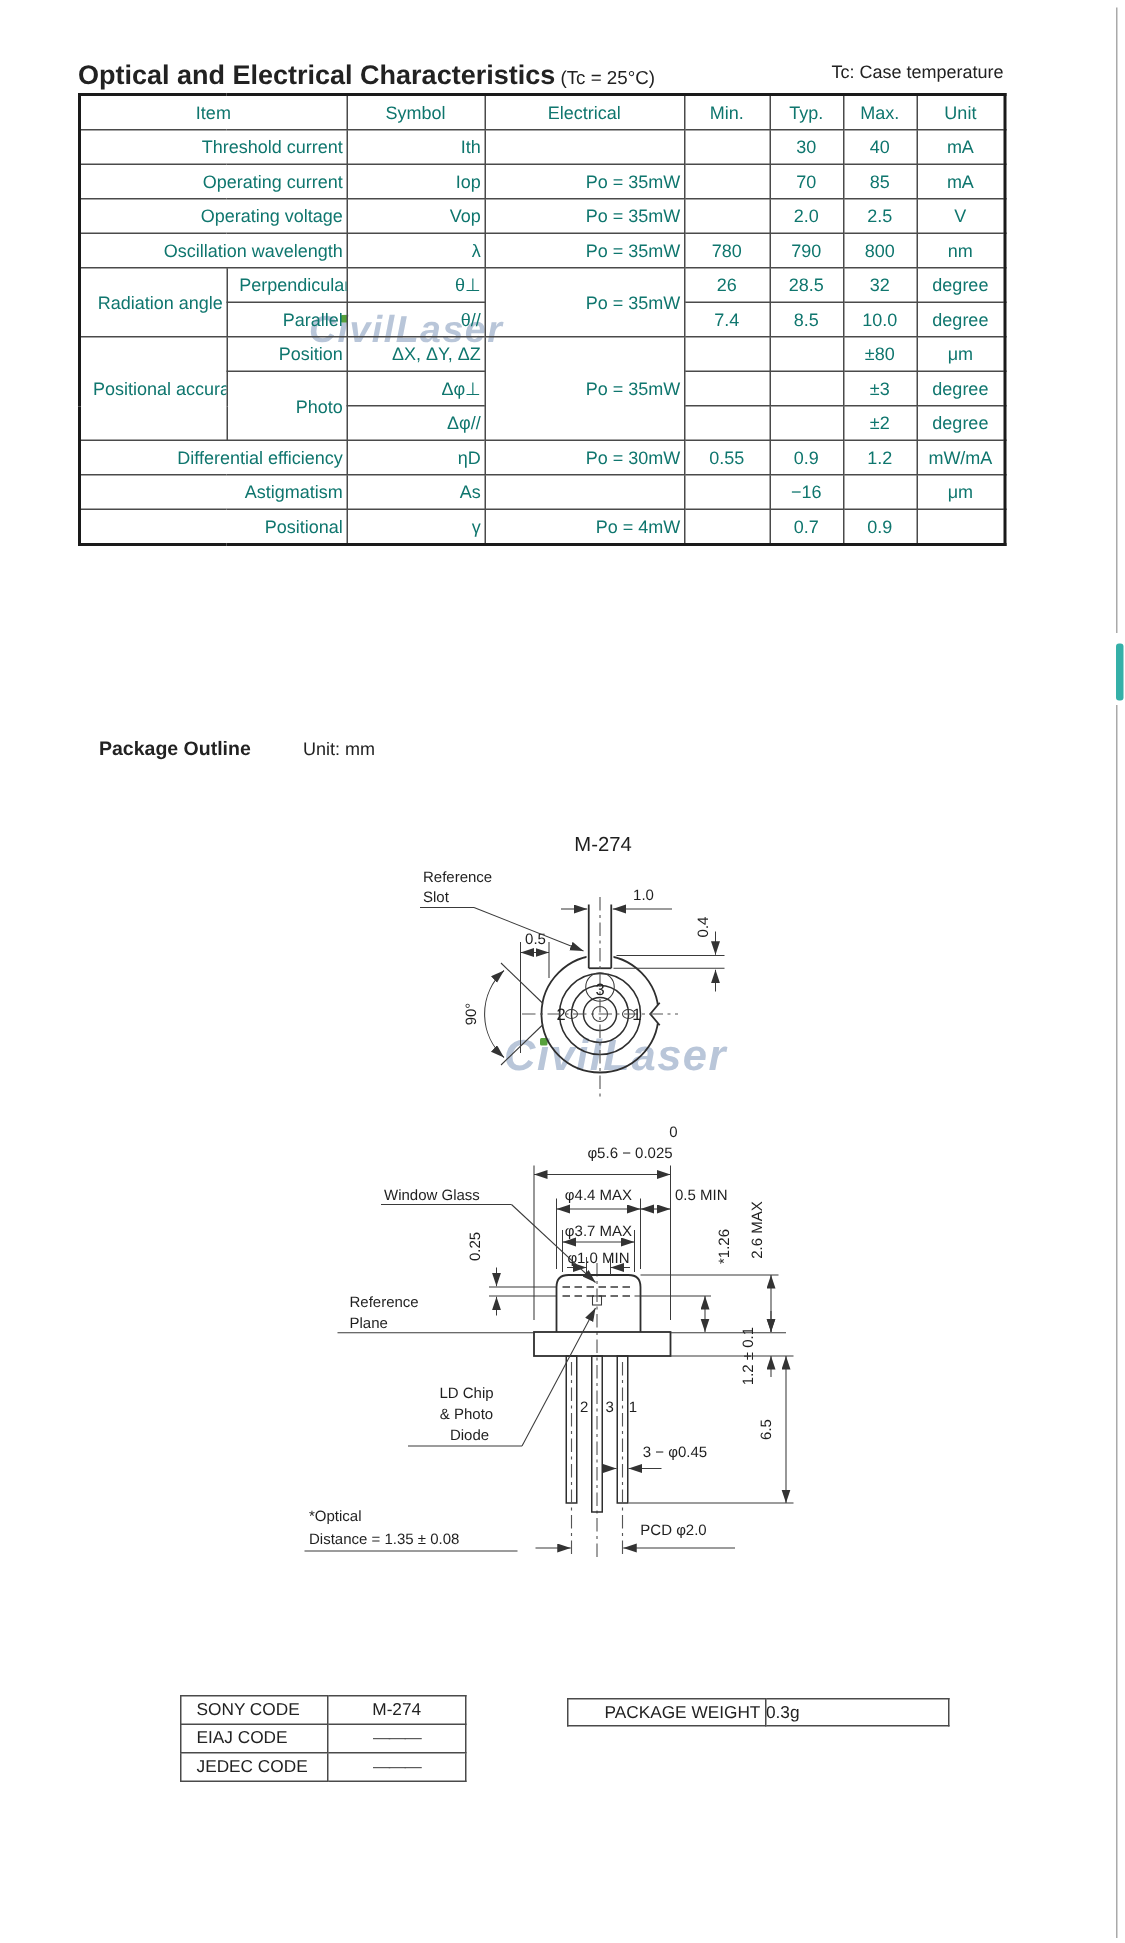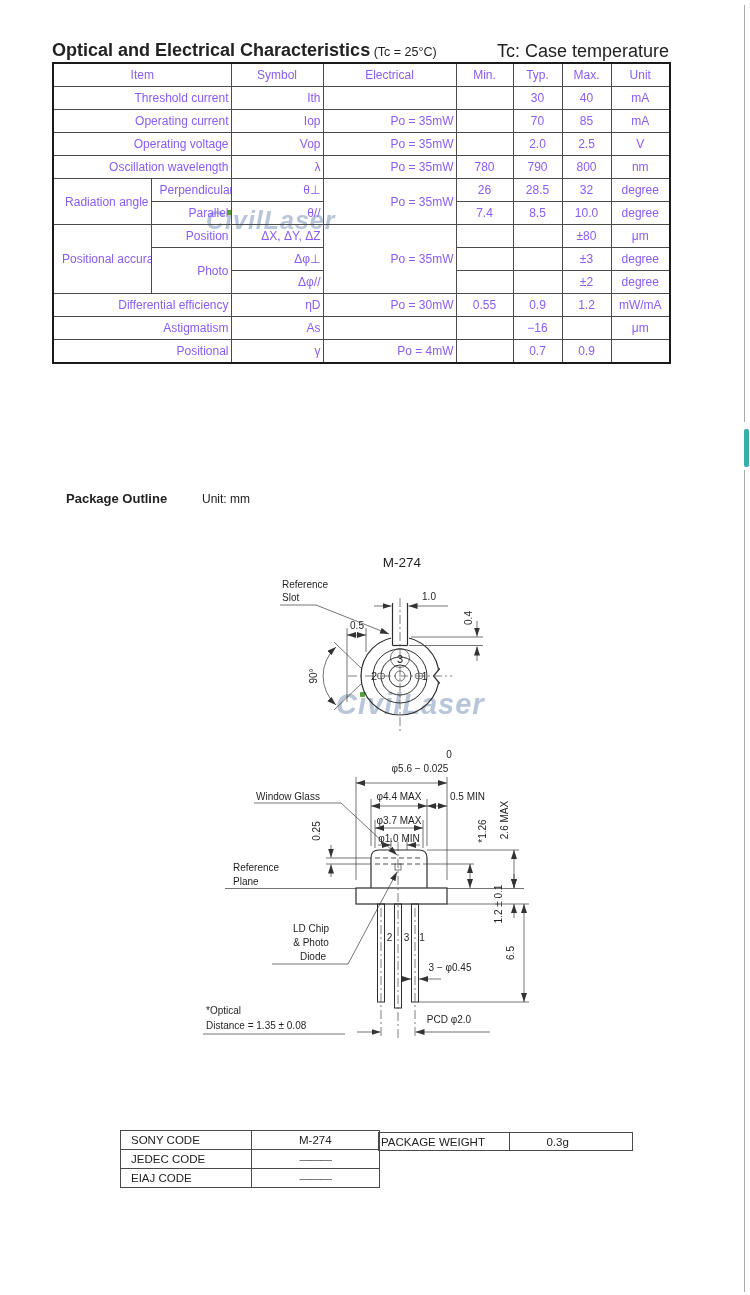--- a/index.html
+++ b/index.html
@@ -1,24 +1,24 @@
 <!DOCTYPE html>
 <html style="--watermark: #b9c6d9; --accent: #35b0a8;"><head>
 <meta charset="utf-8">
 <style>
   html,body{margin:0;padding:0}
   body{width:750px;height:1295px;background:#fff;position:relative;overflow:hidden;
        font-family:"Liberation Sans",sans-serif;color:#222}
   
   .sec1-head{position:absolute;left:52px;top:40px;width:617px;font-size:12.5px;z-index:2}
   .b{font-weight:bold;font-size:18px}
-  .note-r{position:absolute;right:0;top:1px;font-size:18px}
+  .note-r{position:absolute;right:0;top:1px;font-size:12px}
   
   table.char{position:absolute;left:52px;top:62px;width:617px;border-collapse:collapse;
-       table-layout:fixed;font-size:12px;color:#8b5cf6;z-index:1;background:transparent;
+       table-layout:fixed;font-size:12px;color:#0f766e;z-index:1;background:transparent;
        border:2px solid #1a1a1a}
   table.char td,table.char th{border:1px solid #4a4a4a;height:22px;padding:0 2px;
        font-weight:normal;vertical-align:middle;white-space:nowrap;overflow:hidden}
   .l{text-align:right;padding-left:8px !important}
   .c{text-align:center}
   
   .wm{position:absolute;font-style:italic;font-weight:bold;color:var(--watermark,#b9c6d9);
       letter-spacing:1px;z-index:0;user-select:none;line-height:1}
   .wm1{left:206px;top:208px;font-size:25px}
   .wm2{left:336px;top:690px;font-size:29px}
@@ -32,31 +32,31 @@
   svg.drawing{position:absolute;left:0;top:538px;z-index:1}
   svg text{font-size:10px;fill:#1f1f1f;font-family:"Liberation Sans",sans-serif}
   svg .t11{font-size:11px}
   svg .t13{font-size:13.5px}
   .ol{stroke:#2e2e2e;stroke-width:1.2;fill:none}
   .th{stroke:#3a3a3a;stroke-width:0.7;fill:none}
   .cl{stroke:#555;stroke-width:0.75;fill:none;stroke-dasharray:9 3 2 3}
   .wh{fill:#fff;stroke:none}
   .dash2{stroke:#3a3a3a;stroke-width:0.9;fill:none;stroke-dasharray:5 3}
   
-  table.codes{position:absolute;left:120px;top:1130px;width:260px;border-collapse:collapse;
+  table.codes{position:absolute;left:120px;top:1130px;width:191px;border-collapse:collapse;
       font-size:11.5px;border:1.5px solid #222;z-index:1}
   table.codes td{border:1px solid #4a4a4a;height:18px;padding:0}
   table.codes td.lab{padding-left:10px}
   table.codes td.val{text-align:center;color:#555}
   .dashval{color:#888;letter-spacing:-1px}
   table.weight{position:absolute;left:378px;top:1132px;width:255px;border-collapse:collapse;
       font-size:11.5px;border:1.5px solid #222;z-index:1}
   table.weight td{border:1px solid #4a4a4a;height:17px;padding:0}
-  table.weight td.lab{padding-left:2px}
-  table.weight td.val{padding-left:36px}
+  table.weight td.lab{padding-left:24px}
+  table.weight td.val{}
   
   .edge{position:absolute;background:#a9a9a9;width:1px}
   .scrollbar{position:absolute;left:744px;top:429px;width:5px;height:38px;
       background:var(--accent,#35b0a8);border-radius:2px;z-index:3}
 </style>
 </head>
 <body>
 
 <div class="wm wm1"><span>CivilLaser</span><i class="dot"></i></div>
 <div class="wm wm2"><span>CivilLaser</span><i class="dot"></i></div>
@@ -363,25 +363,25 @@
   <colgroup>
       <col style="width:117px">
       <col style="width:115px">
     </colgroup>
   <tbody>
       <tr>
     <td class="lab">SONY CODE</td>
     <td class="val" style="color:#222">M-274</td>
   </tr>
   <tr>
+    <td class="lab">EIAJ CODE</td>
+    <td class="val dashval">———</td>
+  </tr>
+  <tr>
     <td class="lab">JEDEC CODE</td>
-    <td class="val dashval">———</td>
-  </tr>
-  <tr>
-    <td class="lab">EIAJ CODE</td>
     <td class="val dashval">———</td>
   </tr>
 </tbody>
   </table>
 
 <table class="weight">
   <colgroup>
       <col style="width:132px">
       <col style="width:123px">
     </colgroup>

